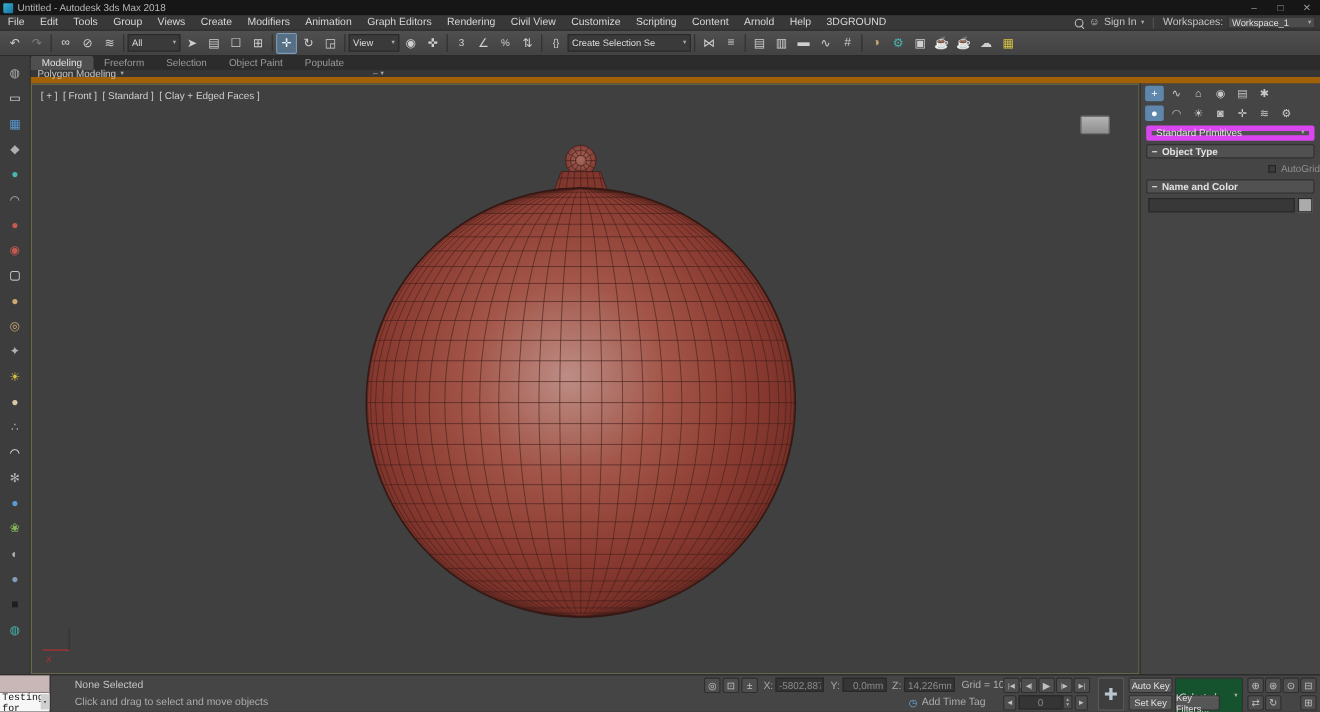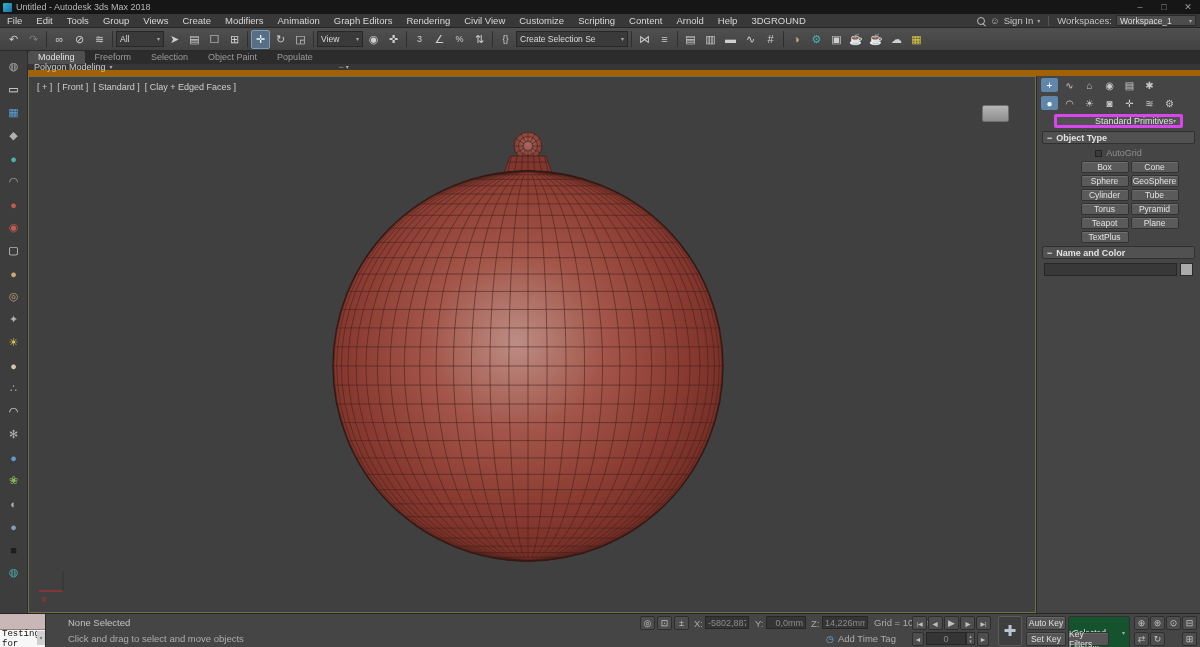--- a/index.html
+++ b/index.html
@@ -71,25 +71,25 @@
 #viewcube{position:absolute;right:26px;top:28px;width:27px;height:17px;z-index:2;
 background:linear-gradient(#b5b5b5,#8e8e8e);border:1px solid #6f6f6f;border-radius:2px}
 
 
 #cmdpanel{position:absolute;left:1036px;top:76px;width:164px;height:537px;background:#454545;
 border-left:1px solid #2b2b2b;font-size:9px}
 .cp-row{display:flex;align-items:center;padding:2px 4px;gap:3px}
 .cp-ico{width:17px;height:14px;display:flex;align-items:center;justify-content:center;
 font-size:10px;color:#c8c8c8;border-radius:2px}
 .cp-ico.active{background:#5f87ab;color:#fff}
-.cp-drop{margin:2px 17px;height:14px;background:#515151;border:3px solid #d946ef;border-radius:2px;
-display:flex;align-items:center;justify-content:flex-end;padding:0 4px;color:#e0e0e0}
+.cp-drop{margin:2px 5px;height:14px;background:#515151;border:5px solid #d946ef;border-radius:2px;
+display:flex;align-items:center;justify-content:space-between;padding:0 4px;color:#e0e0e0}
 .rollout-hd{margin:3px 5px 0 5px;height:13px;background:#515151;border:1px solid #303030;border-radius:2px;
 display:flex;align-items:center;gap:4px;padding:0 4px;color:#e2e2e2;font-weight:bold}
-.autogrid-row{display:flex;align-items:center;justify-content:center;gap:4px;height:14px;color:#8f8f8f;margin-top:2px}
+.autogrid-row{display:flex;align-items:center;justify-content:flex-end;gap:4px;height:14px;color:#8f8f8f;margin-top:2px}
 .cb{width:7px;height:7px;background:#3c3c3c;border:1px solid #232323}
 .ot-grid{display:grid;grid-template-columns:48px 48px;gap:2px;justify-content:center;margin:1px 0 3px 22px}
 .otb{height:12px;background:#5a5a5a;border:1px solid #313131;border-radius:2px;color:#e2e2e2;
 display:flex;align-items:center;justify-content:center;font-size:8.5px;
 box-shadow:inset 0 1px 0 rgba(255,255,255,.12)}
 .nc-row{display:flex;align-items:center;gap:3px;margin:4px 7px}
 .nc-input{flex:1;height:13px;background:#383838;border:1px solid #272727;color:#ddd;font-size:9px;padding:0 2px}
 .swatch{width:13px;height:13px;background:#ababab;border:1px solid #2a2a2a}
 
 
@@ -392,33 +392,20 @@
     <span class="caret">▾</span>
   </div>
   <div class="rollout-hd">
     <span>−</span>
     <span>Object Type</span>
   </div>
   <div class="autogrid-row">
     <span class="cb"></span>
     <span>AutoGrid</span>
   </div>
-  <div class="ot-grid">
-    <span class="otb">Box</span>
-    <span class="otb">Cone</span>
-    <span class="otb">Sphere</span>
-    <span class="otb">GeoSphere</span>
-    <span class="otb">Cylinder</span>
-    <span class="otb">Tube</span>
-    <span class="otb">Torus</span>
-    <span class="otb">Pyramid</span>
-    <span class="otb">Teapot</span>
-    <span class="otb">Plane</span>
-    <span class="otb">TextPlus</span>
-  </div>
   <div class="rollout-hd">
     <span>−</span>
     <span>Name and Color</span>
   </div>
   <div class="nc-row">
     <input class="nc-input" style="">
     <span class="swatch"></span>
   </div>
 </div>
 

